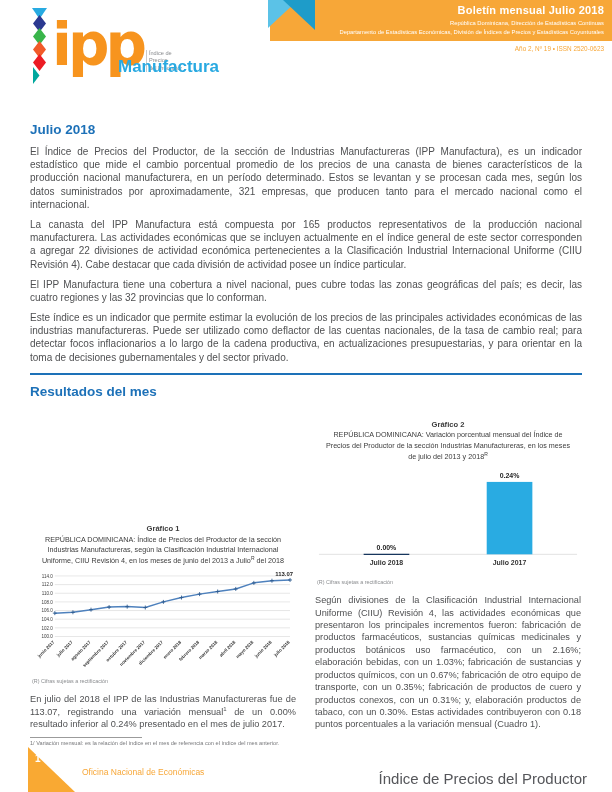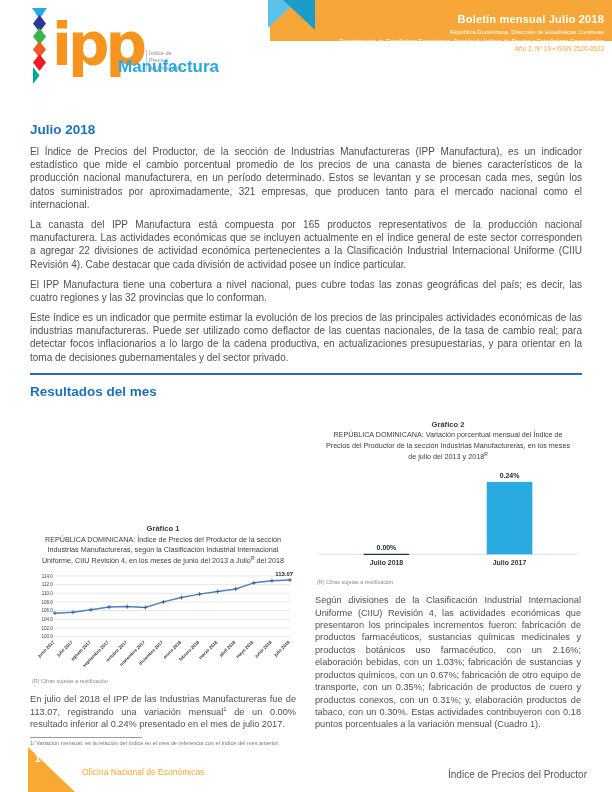--- a/index.html
+++ b/index.html
@@ -14,21 +14,21 @@
             margin-left:3px;margin-bottom:12px;border-left:0.5px solid #c9c9c9;padding-left:2px;}
   .logo-sub span{display:block;}
   .product-title{position:absolute;top:57px;left:118px;font-size:17px;font-weight:bold;color:#29A9E1;}
 
   .banner{position:absolute;top:0;right:0;width:342px;height:41px;background:#F7A738;}
   .tri-a{position:absolute;top:0;left:268px;width:30px;height:28px;background:#5BC2E7;
          clip-path:polygon(0 0,100% 0,0 100%);}
   .tri-b{position:absolute;top:0;left:283px;width:32px;height:30px;background:#1E9CC9;
          clip-path:polygon(0 0,100% 0,100% 100%);}
   .banner-text{position:absolute;top:4px;right:8px;left:60px;text-align:right;color:#fff;}
-  .banner-title{font-size:11px;font-weight:bold;letter-spacing:0.2px;margin-top:9px;}
+  .banner-title{font-size:11px;font-weight:bold;letter-spacing:0.2px;}
   .banner-sub{font-size:5.8px;line-height:1.55;margin-top:3px;}
   .issue-info{position:absolute;top:45px;right:8px;font-size:6.4px;color:#F7A738;}
 
   
   .main{position:absolute;top:122px;left:30px;width:552px;}
   .section-heading{color:#1D71B8;font-size:13.5px;font-weight:bold;margin:0 0 8px 0;}
   .body-para{font-size:10px;line-height:1.32;text-align:justify;margin:0 0 7px 0;color:#4f5052;}
   .divider{height:2px;background:#1D71B8;margin:9px 0 9px 0;}
 
   .columns{display:flex;align-items:flex-end;}
@@ -46,21 +46,21 @@
   .col-para{font-size:9.2px;line-height:1.35;text-align:justify;color:#4f5052;margin:2px 0 0 0;}
   .col-para sup{font-size:6px;}
 
   
   .footnote{position:absolute;left:30px;bottom:46px;width:276px;font-size:5.6px;color:#77787b;}
   .footnote-rule{width:112px;border-top:0.5px solid #9b9b9b;margin-bottom:2px;}
   .footer-tri{position:absolute;left:28px;bottom:0;width:47px;height:45px;background:#F9A933;
               clip-path:polygon(0 0,0 100%,100% 100%);}
   .page-num{position:absolute;left:35px;bottom:28px;color:#fff;font-weight:bold;font-size:10px;}
   .footer-org{position:absolute;left:82px;bottom:15px;font-size:8.5px;color:#F7A738;}
-  .footer-pub{position:absolute;right:25px;bottom:12px;font-size:10px;color:#55565a;}
+  .footer-pub{position:absolute;right:25px;bottom:5px;font-size:15px;color:#55565a;}
 </style>
 </head>
 <body>
 
 <div class="page">
 
   <div class="banner">
     <div class="banner-text">
       <div class="banner-title">Boletín mensual Julio 2018</div>
       <div class="banner-sub">

